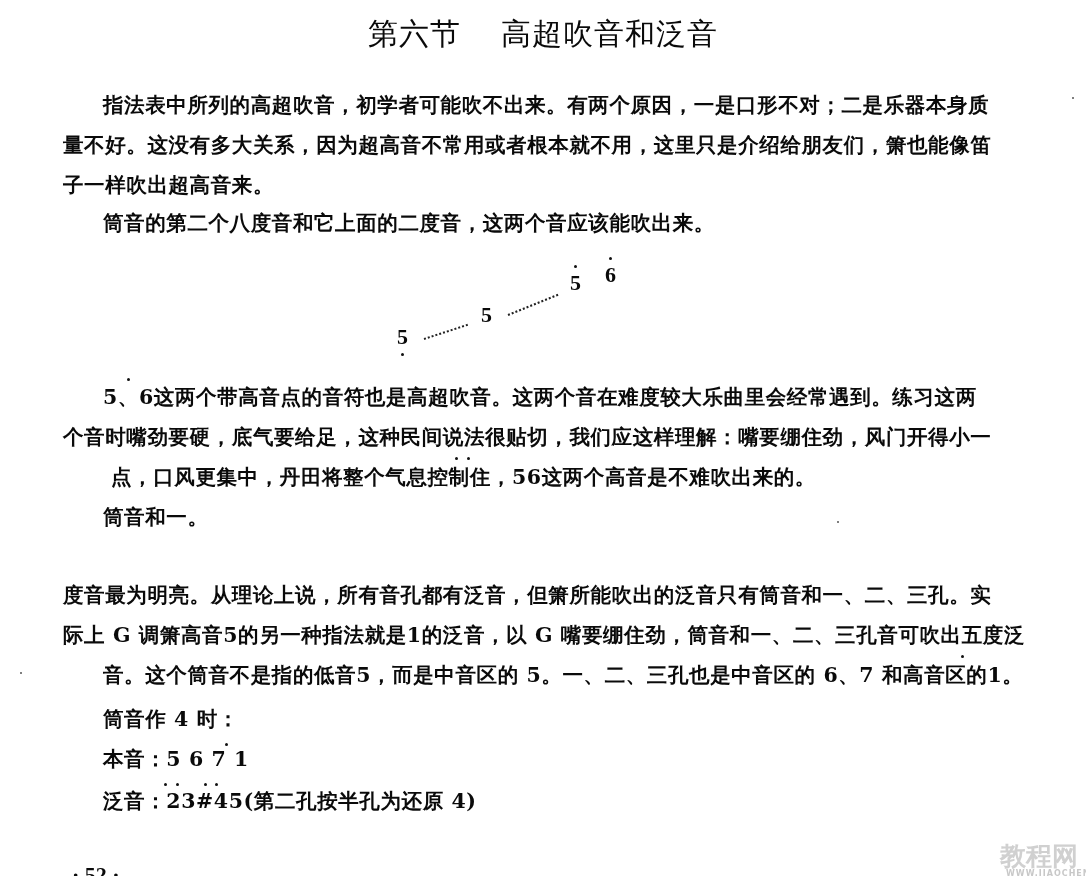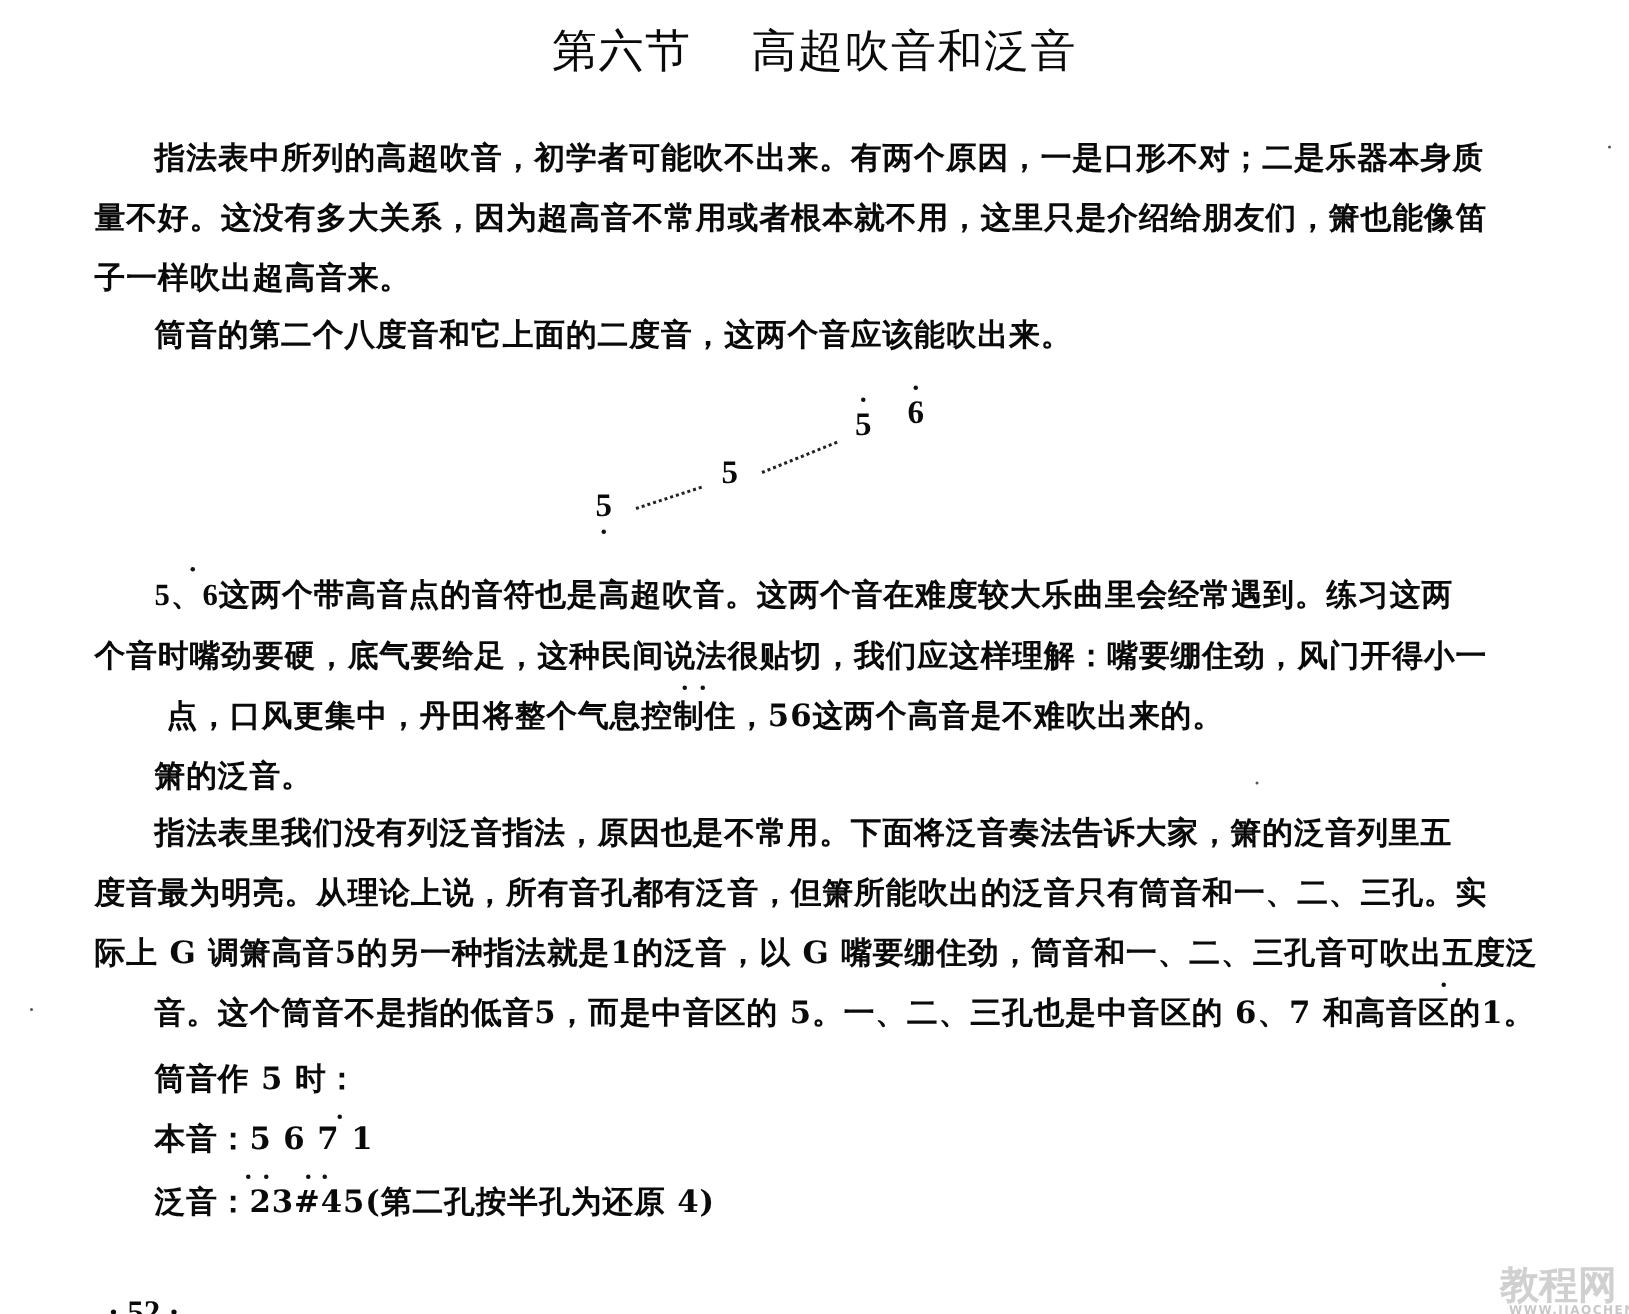--- a/index.html
+++ b/index.html
@@ -72,36 +72,35 @@
     </div>
     <div class="dots" style="left:508px; top:314px; width:54px; transform: rotate(-22deg);"></div>
     <div class="note" style="left:570px; top:270px;">
       <span>5</span><span class="dot-above"></span>
     </div>
     <div class="note" style="left:605px; top:262px;">
       <span>6</span><span class="dot-above"></span>
     </div>
   </div>
 
-  <div class="line indent" style="top:384px;font-family:Liberation Serif, serif;">5、6这两个带高音点的音符也是高超吹音。这两个音在难度较大乐曲里会经常遇到。练习这两</div>
+  <div class="line indent" style="top:384px;">5、6这两个带高音点的音符也是高超吹音。这两个音在难度较大乐曲里会经常遇到。练习这两</div>
   <div class="dotmark" style="left:127px; top:378px;"></div>
   <div class="line" style="top:424px;">个音时嘴劲要硬，底气要给足，这种民间说法很贴切，我们应这样理解：嘴要绷住劲，风门开得小一</div>
   <div class="line" style="top:464px;margin-left:48px;">点，口风更集中，丹田将整个气息控制住，56这两个高音是不难吹出来的。</div>
   <div class="dotmark" style="left:455px; top:457px;"></div>
   <div class="dotmark" style="left:467px; top:457px;"></div>
 
-  <div class="line indent" style="top:504px;">箫的泛音。</div>
+  <div class="line indent" style="top:504px;">筒音和一。</div>
 
-  <div class="line indent" style="top:542px;">指法表里我们没有列泛音指法，原因也是不常用。下面将泛音奏法告诉大家，箫的泛音列里五</div>
   <div class="line" style="top:582px;">度音最为明亮。从理论上说，所有音孔都有泛音，但箫所能吹出的泛音只有筒音和一、二、三孔。实</div>
   <div class="line" style="top:622px;">际上 G 调箫高音5的另一种指法就是1的泛音，以 G 嘴要绷住劲，筒音和一、二、三孔音可吹出五度泛</div>
   <div class="line" style="top:662px;margin-left:40px;">音。这个筒音不是指的低音5，而是中音区的 5。一、二、三孔也是中音区的 6、7 和高音区的1。</div>
   <div class="dotmark" style="left:961px; top:655px;"></div>
 
-  <div class="line indent" style="top:706px;">筒音作 5 时：</div>
+  <div class="line indent" style="top:706px;">筒音作 4 时：</div>
   <div class="line indent" style="top:746px;">本音：5 6 7 1</div>
   <div class="dotmark" style="left:225px; top:743px;"></div>
   <div class="line indent" style="top:788px;">泛音：23#45(第二孔按半孔为还原 4)</div>
   <div class="dotmark" style="left:164px; top:783px;"></div>
   <div class="dotmark" style="left:176px; top:783px;"></div>
   <div class="dotmark" style="left:204px; top:783px;"></div>
   <div class="dotmark" style="left:215px; top:783px;"></div>
 
 
   <div class="pagenum">· 52 ·</div>

